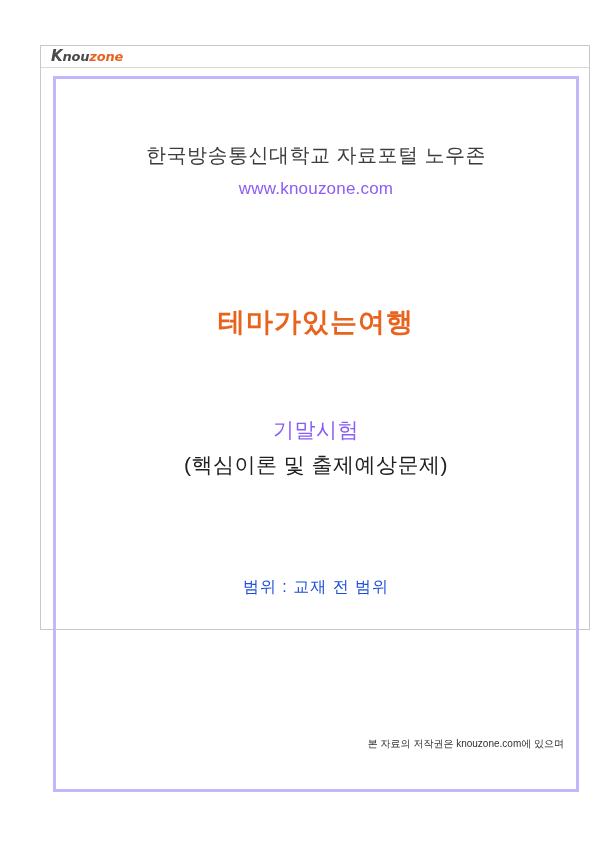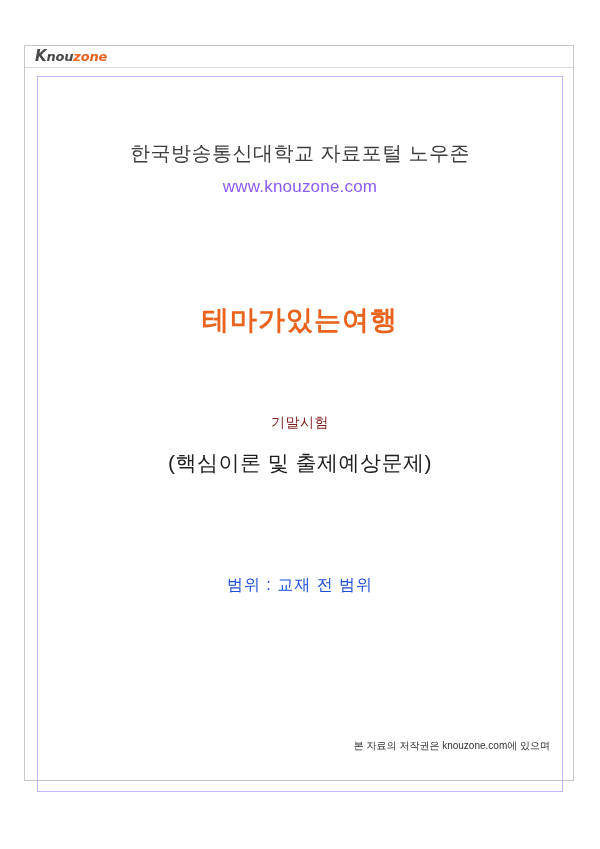--- a/index.html
+++ b/index.html
@@ -20,24 +20,24 @@
     left: 0;
     top: 0;
     width: 600px;
     height: 849px;
     background: #ffffff;
   }
 
   
   .sheet {
     position: absolute;
-    left: 24px;
+    left: 40px;
     top: 45px;
     width: 550px;
-    height: 736px;
+    height: 585px;
     border: 1px solid #c8c8c8;
     background: #ffffff;
     box-sizing: border-box;
   }
 
   
   .logo-bar {
     position: absolute;
     left: 0;
     top: 0;
@@ -63,21 +63,21 @@
   .logo .nou { color: #4a4a4a; }
   .logo .zone { color: #e8641e; }
 
   
   .inner-frame {
     position: absolute;
     left: 12px;
     top: 30px;
     width: 526px;
     height: 716px;
-    border: 1px solid #c4b5fd;
+    border: 3px solid #c4b5fd;
     box-sizing: border-box;
   }
 
   .content {
     position: absolute;
     left: 0;
     top: 0;
     width: 100%;
     height: 100%;
     text-align: center;
@@ -112,22 +112,22 @@
     font-weight: bold;
     color: #e8641e;
     letter-spacing: 1px;
   }
 
   .exam-type {
     position: absolute;
     left: 0;
     right: 0;
     top: 337px;
-    font-size: 14px;
-    color: #7f1d1d;
+    font-size: 21px;
+    color: #8b5cf6;
     letter-spacing: 0.5px;
     font-family: Liberation Mono, monospace;
   }
 
   .exam-sub {
     position: absolute;
     left: 0;
     right: 0;
     top: 372px;
     font-size: 21px;

